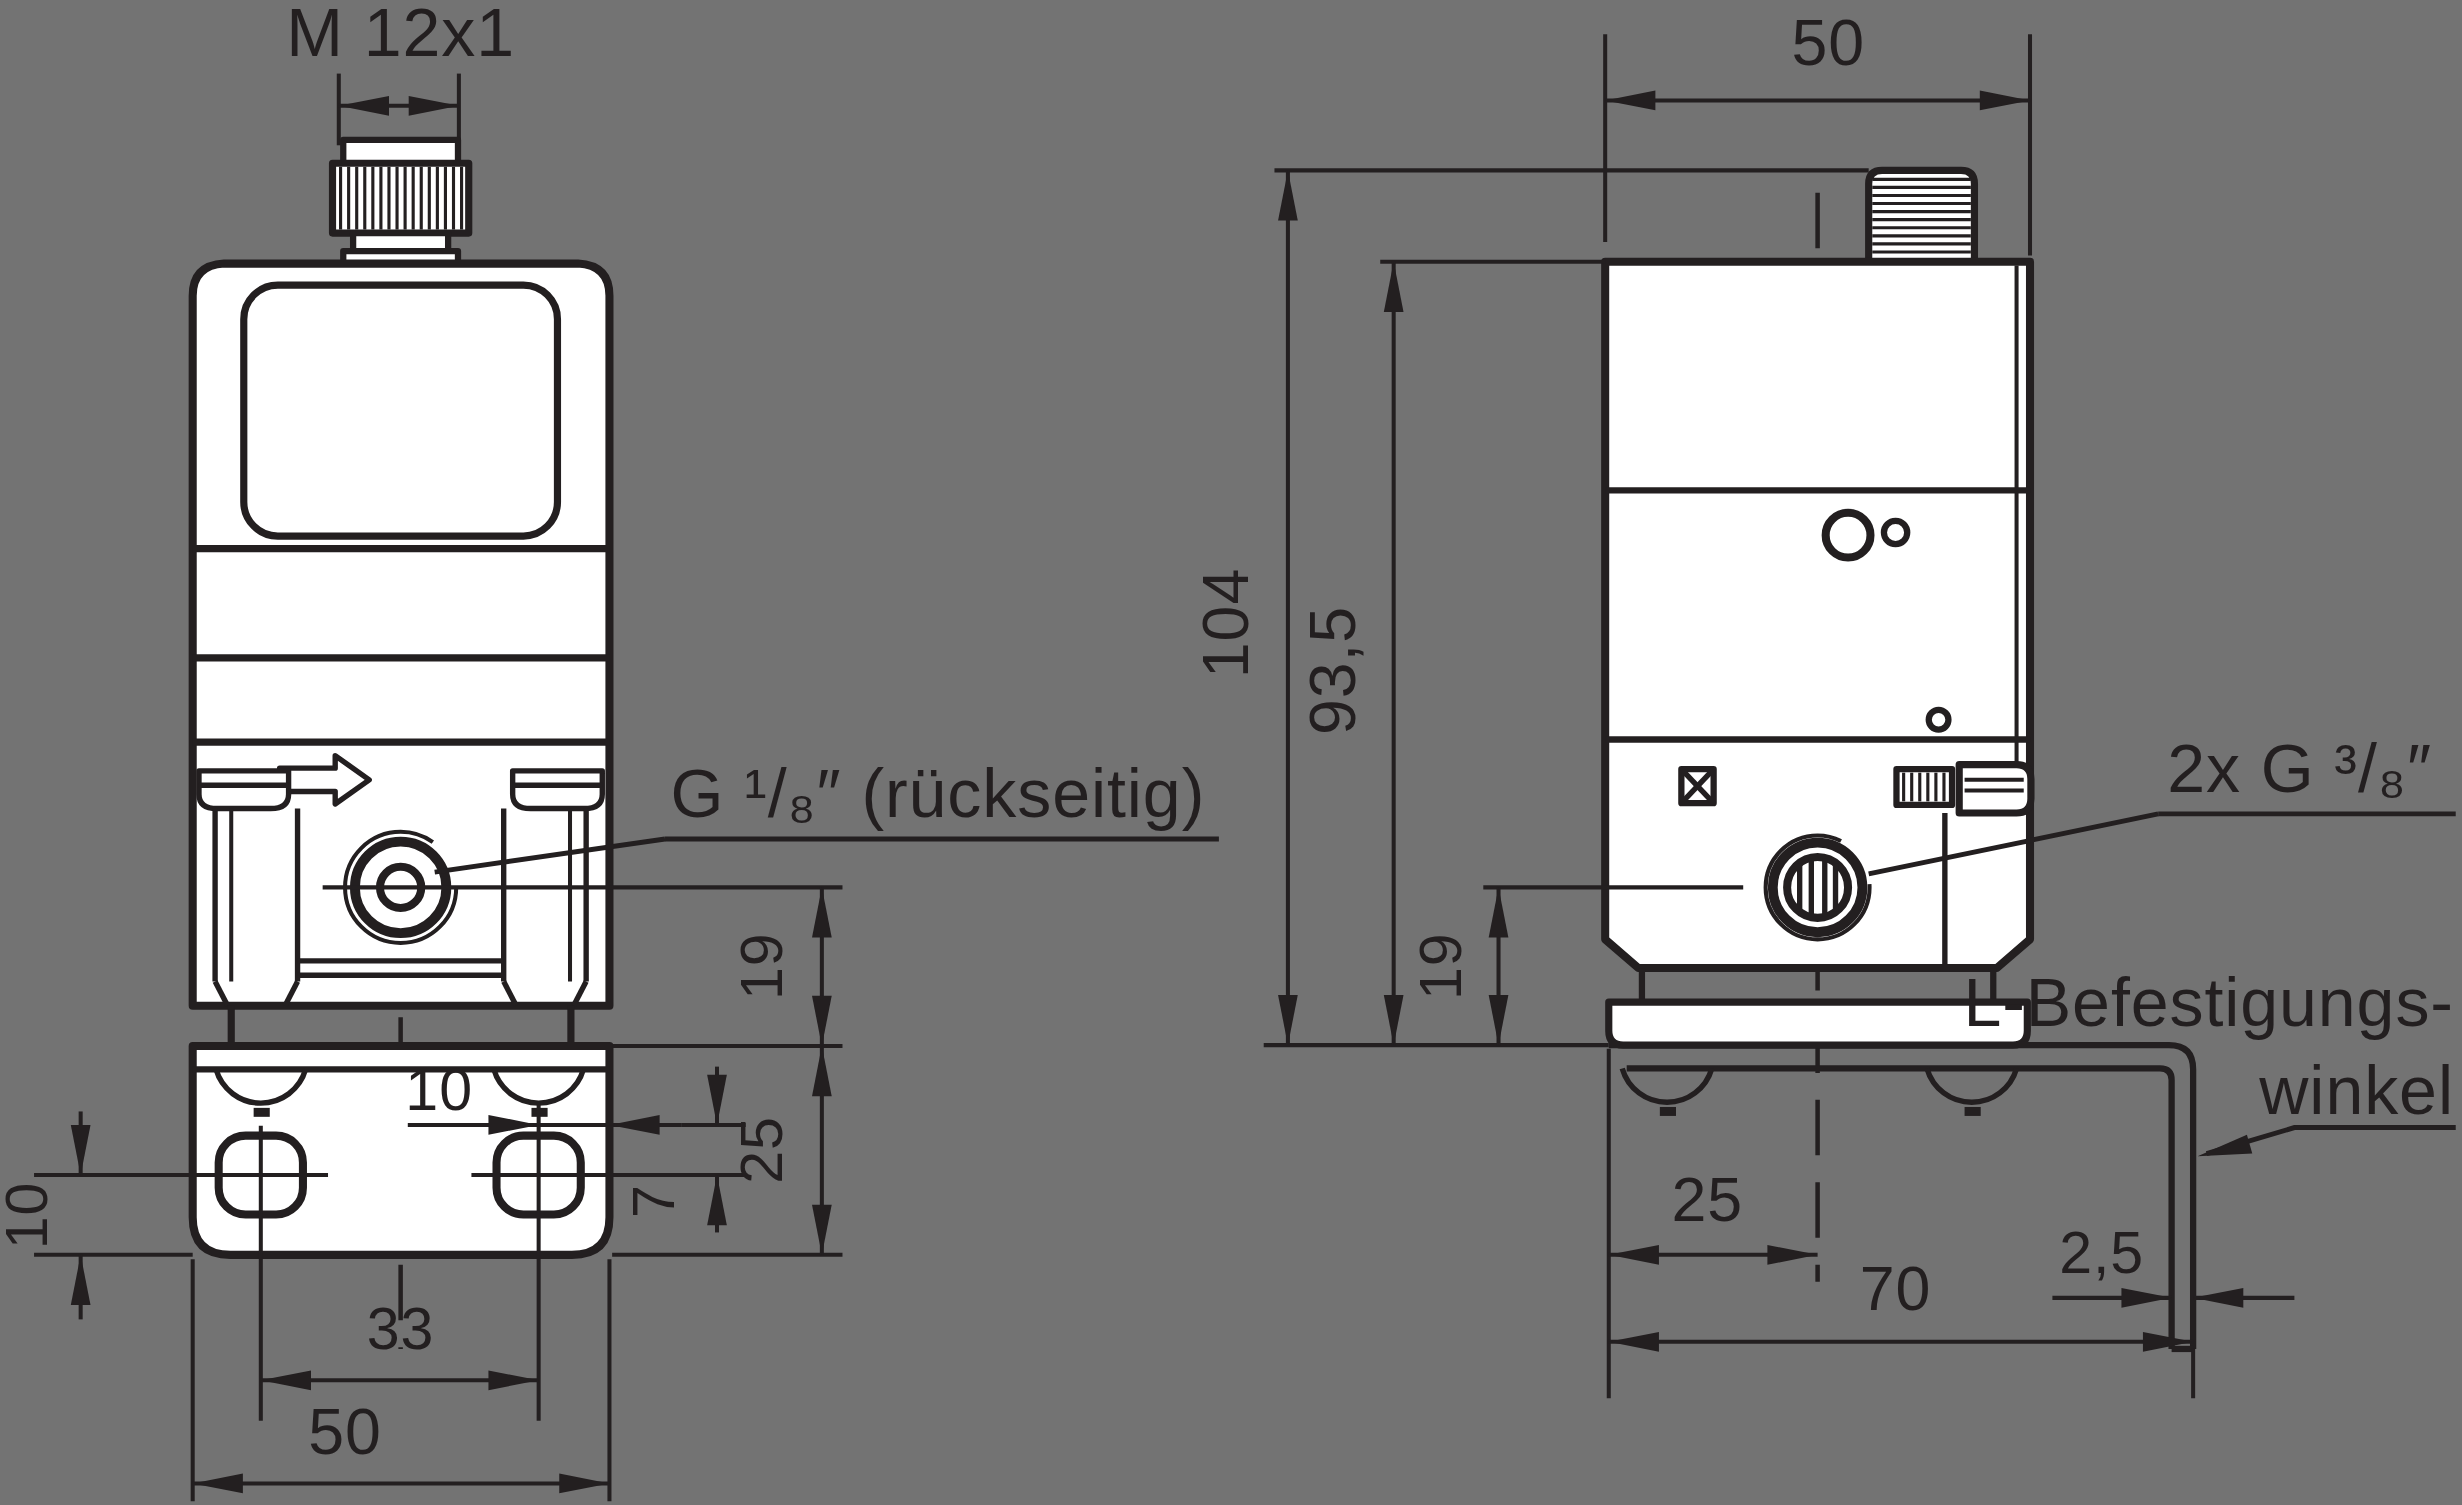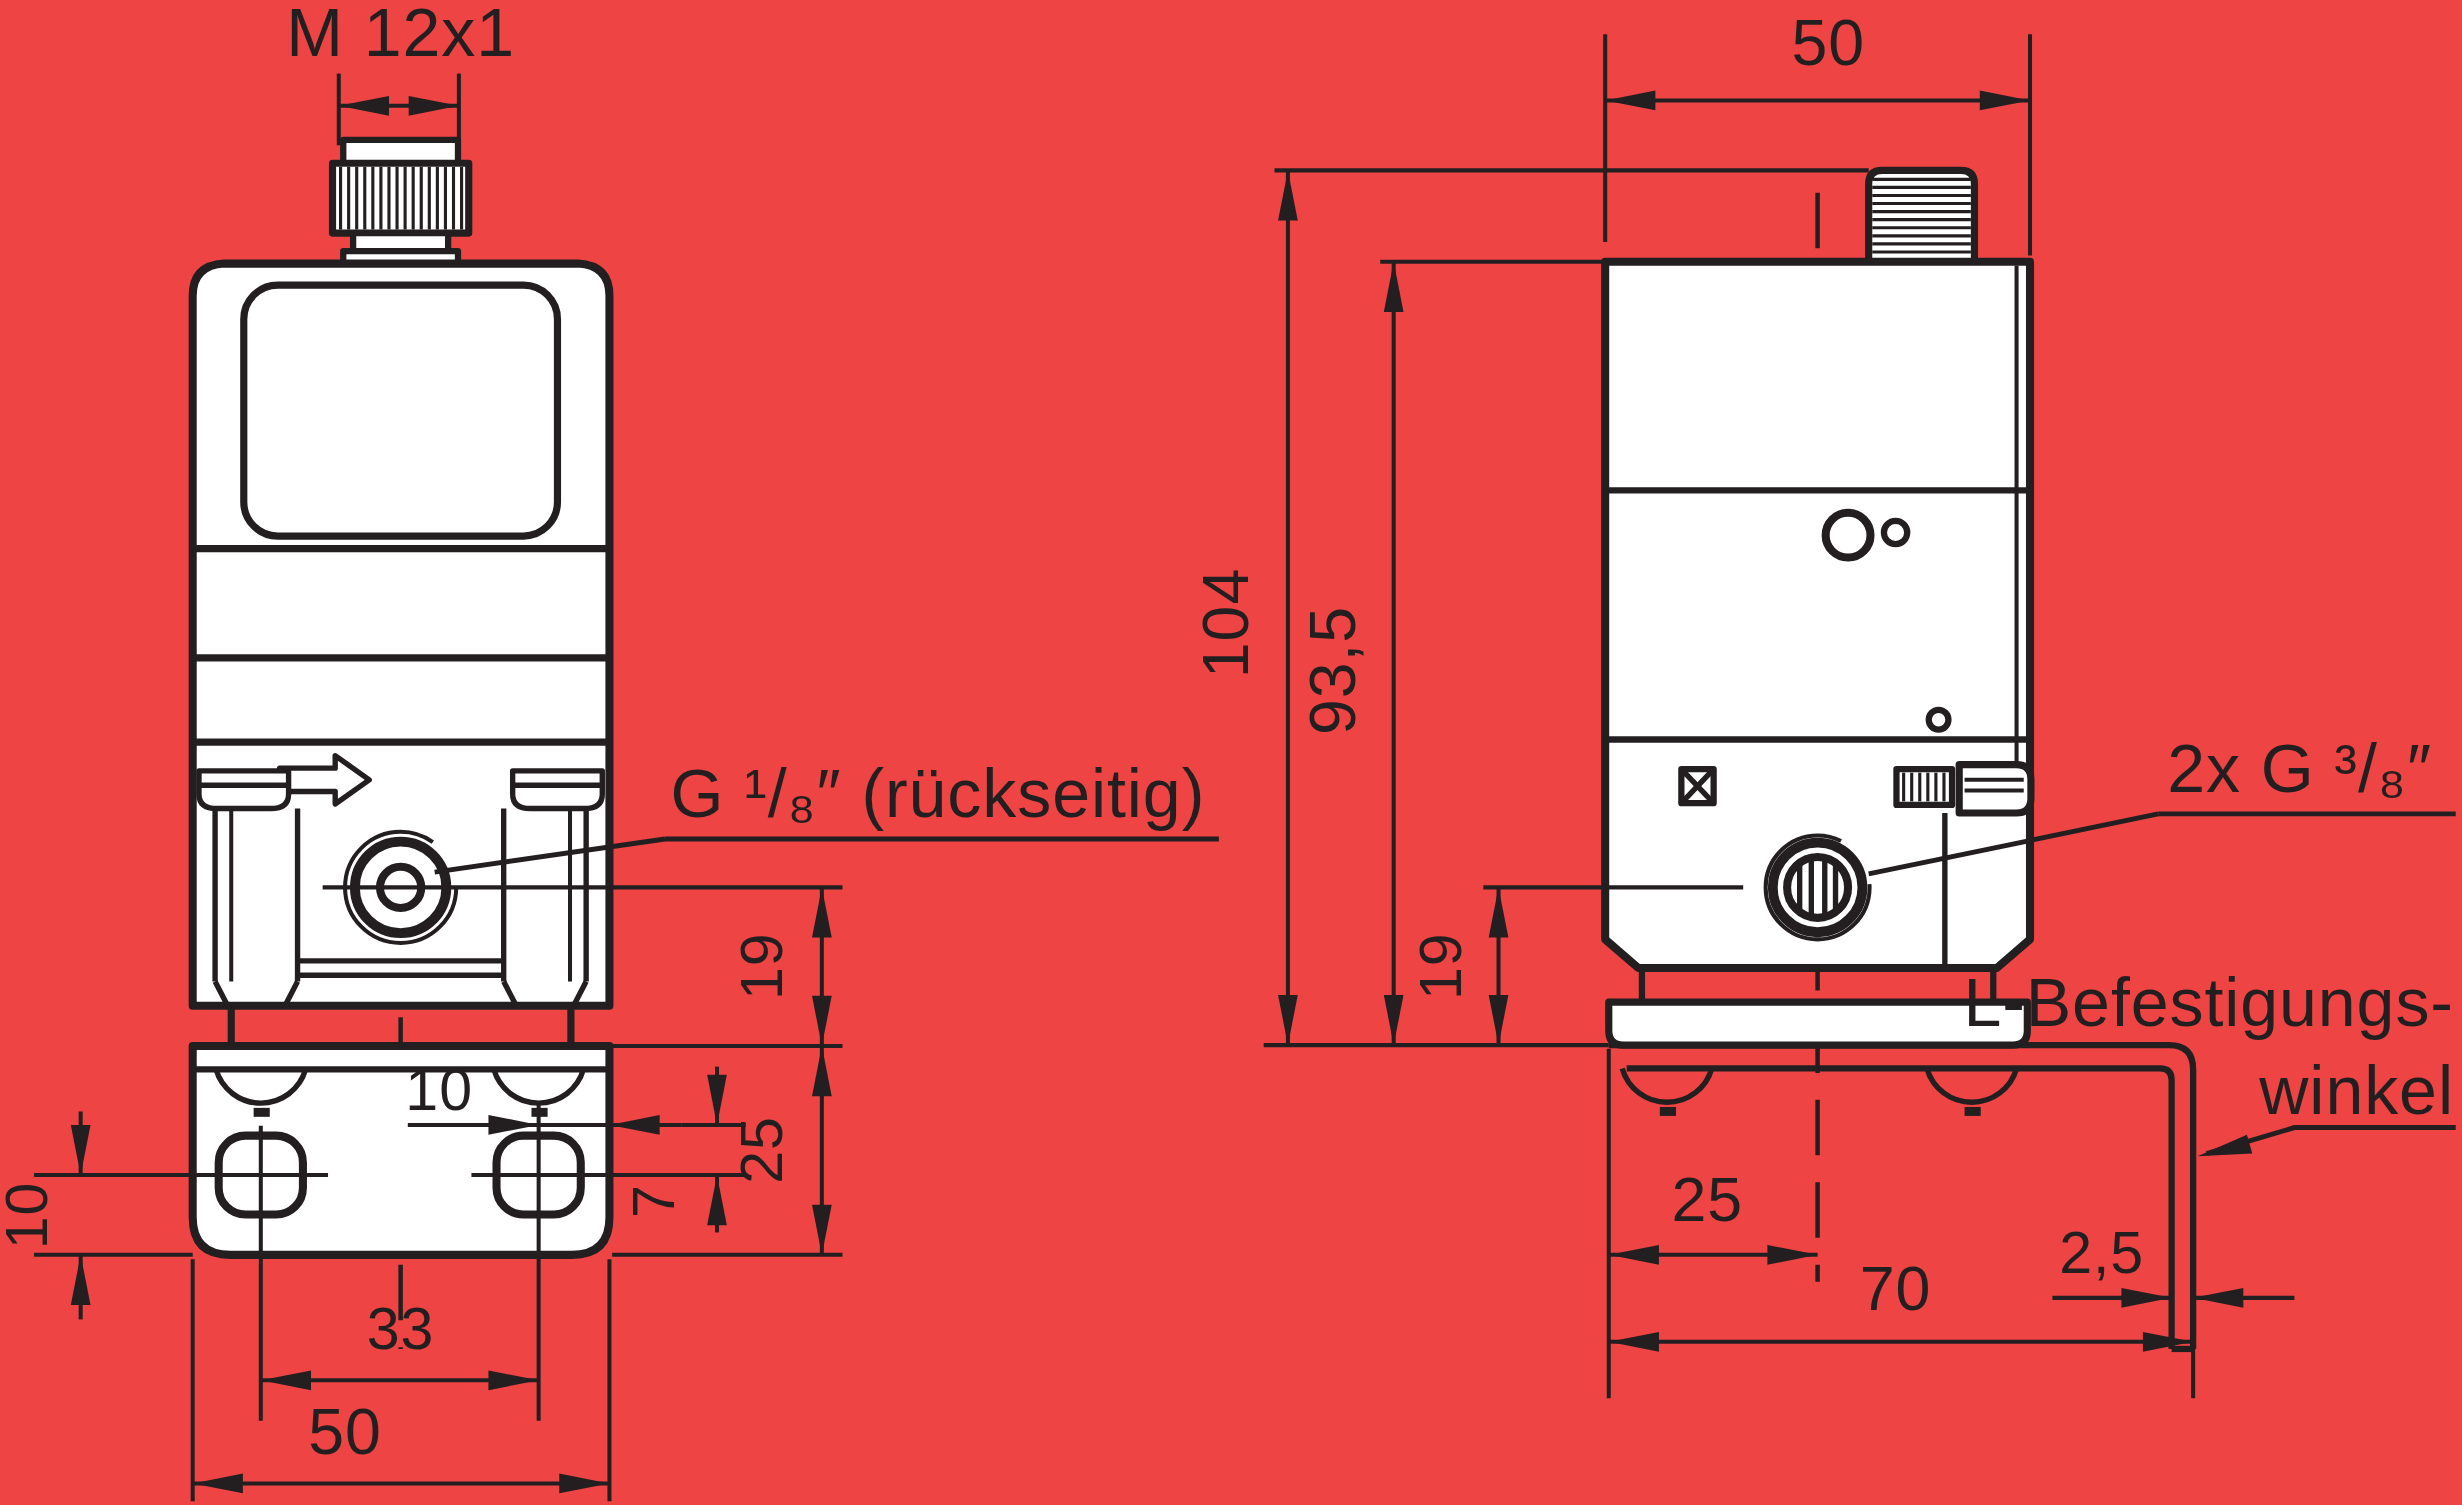--- a/index.html
+++ b/index.html
@@ -1,16 +1,16 @@
 <!DOCTYPE html>
 <html style="font-size:14.3px"><head>
 <meta charset="utf-8">
 <style>
   html,body{margin:0;padding:0;background:#fff;}
-  .stage{position:relative;width:2462px;height:1505px;background:#ef4444;overflow:hidden;}
+  .stage{position:relative;width:2462px;height:1505px;background:#737373;overflow:hidden;}
   svg{position:absolute;inset:0;}
   svg text{font-family:"Liberation Sans","DejaVu Sans",sans-serif;fill:#231f20;letter-spacing:1px;}
   .ol{stroke:#231f20;fill:none;stroke-width:9;stroke-linejoin:round;}
   .ol8{stroke:#231f20;fill:none;stroke-width:8;stroke-linejoin:round;}
   .ol7{stroke:#231f20;fill:none;stroke-width:7;stroke-linejoin:round;}
   .ol6{stroke:#231f20;fill:none;stroke-width:6;stroke-linejoin:round;}
   .thin{stroke:#231f20;fill:none;stroke-width:4.5;}
   .hatch{stroke:#231f20;fill:none;stroke-width:3.5;}
   .dim{stroke:#231f20;fill:none;stroke-width:4.5;}
   .lead{stroke:#231f20;fill:none;stroke-width:5.5;}

